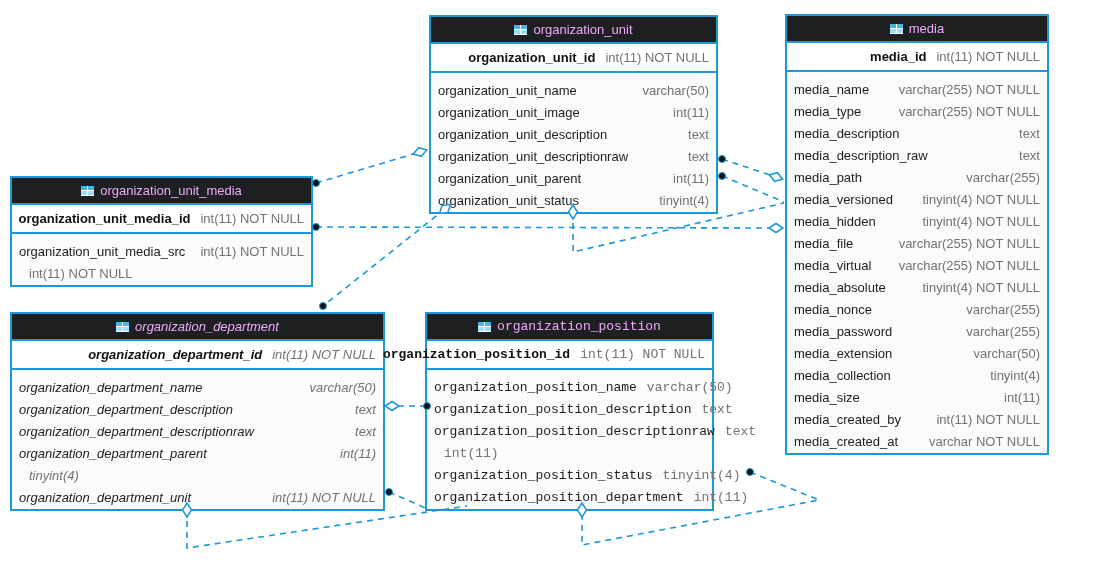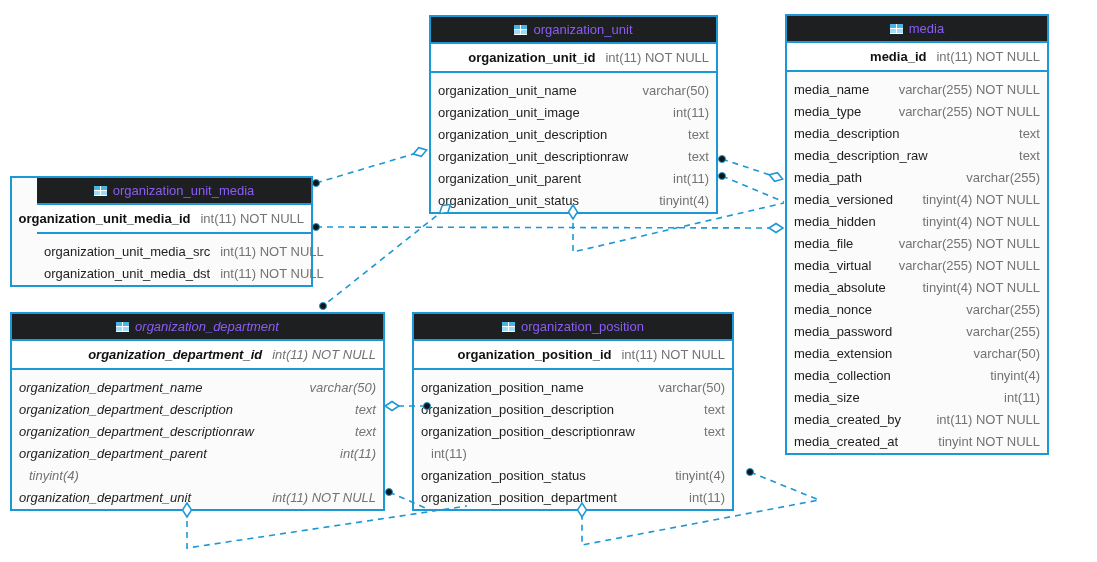--- a/index.html
+++ b/index.html
@@ -12,21 +12,21 @@
   svg.rel-layer *{pointer-events:auto;}
   .rel-line{fill:none;stroke:#1b98d5;stroke-width:1.6;stroke-dasharray:6 5;}
   .marker-diamond{fill:#ffffff;stroke:#1b98d5;stroke-width:1.5;}
   .marker-dot{fill:#141414;stroke:#1b98d5;stroke-width:1;}
 
   .tbl{
     position:absolute;z-index:2;background:#fbfbfb;
     border:2px solid #1b98d5;box-sizing:border-box;font-size:13px;
   }
   .tbl-header{
-    background:#1d1f21;color:#8b5cf6;height:25px;
+    background:#1d1f21;color:#f0abfc;height:25px;
     display:flex;align-items:center;justify-content:center;gap:6px;
     border-bottom:2px solid #1b98d5;white-space:nowrap;
   }
   .tbl-icon{
     display:inline-block;width:13px;height:10px;background:#ffffff;
     background-image:
       linear-gradient(#49b5e6,#49b5e6),linear-gradient(#49b5e6,#49b5e6),
       linear-gradient(#9edcf8,#9edcf8),linear-gradient(#9edcf8,#9edcf8);
     background-repeat:no-repeat;
     background-size:6px 4px,6px 4px,6px 4px,6px 4px;
@@ -206,41 +206,40 @@
         <div class="tbl-row">
           <span class="col-name">media_size</span>
           <span class="col-type">int(11)</span>
         </div>
         <div class="tbl-row">
           <span class="col-name">media_created_by</span>
           <span class="col-type">int(11) NOT NULL</span>
         </div>
         <div class="tbl-row">
           <span class="col-name">media_created_at</span>
-          <span class="col-type">tinyint NOT NULL</span>
-        </div>
-      </div>
-  </div>
-
-  <div class="tbl" style="left:10px;top:176px;width:303px;padding-left:25px;">
+          <span class="col-type">varchar NOT NULL</span>
+        </div>
+      </div>
+  </div>
+
+  <div class="tbl" style="left:10px;top:176px;width:303px;">
     <div class="tbl-header">
       <span class="tbl-icon"></span>
       <span>organization_unit_media</span>
     </div>
     <div class="tbl-pk">
       <span class="col-name">organization_unit_media_id</span>
       <span class="col-type">int(11) NOT NULL</span>
     </div>
     <div class="tbl-body">
         <div class="tbl-row">
           <span class="col-name">organization_unit_media_src</span>
           <span class="col-type">int(11) NOT NULL</span>
         </div>
         <div class="tbl-row">
-          <span class="col-name">organization_unit_media_dst</span>
           <span class="col-type">int(11) NOT NULL</span>
         </div>
       </div>
   </div>
 
   <div class="tbl" style="left:10px;top:312px;width:375px;font-style:italic;">
     <div class="tbl-header">
       <span class="tbl-icon"></span>
       <span>organization_department</span>
     </div>
@@ -268,21 +267,21 @@
         <div class="tbl-row">
           <span class="col-type">tinyint(4)</span>
         </div>
         <div class="tbl-row">
           <span class="col-name">organization_department_unit</span>
           <span class="col-type">int(11) NOT NULL</span>
         </div>
       </div>
   </div>
 
-  <div class="tbl" style="left:412px;top:312px;width:322px;">
+  <div class="tbl" style="left:425px;top:312px;width:289px;font-family:Liberation Mono, monospace;">
     <div class="tbl-header">
       <span class="tbl-icon"></span>
       <span>organization_position</span>
     </div>
     <div class="tbl-pk">
       <span class="col-name">organization_position_id</span>
       <span class="col-type">int(11) NOT NULL</span>
     </div>
     <div class="tbl-body">
         <div class="tbl-row">

